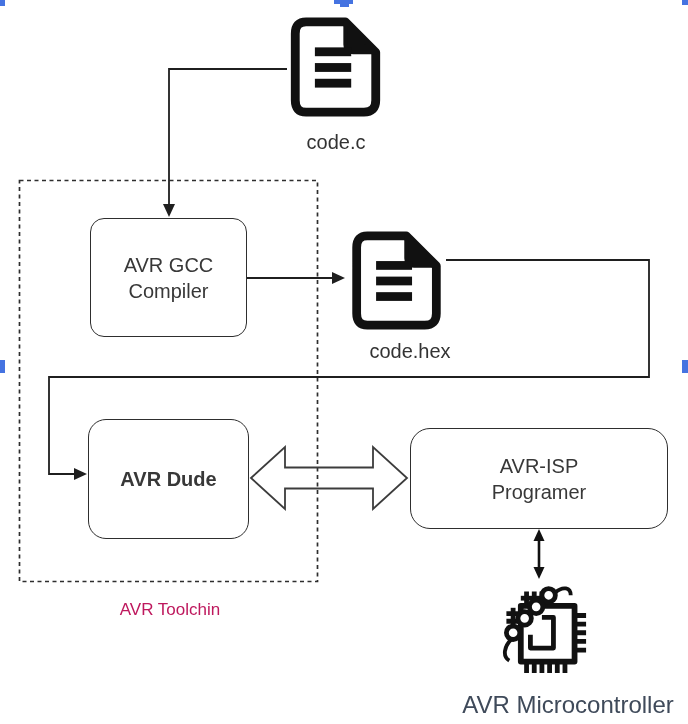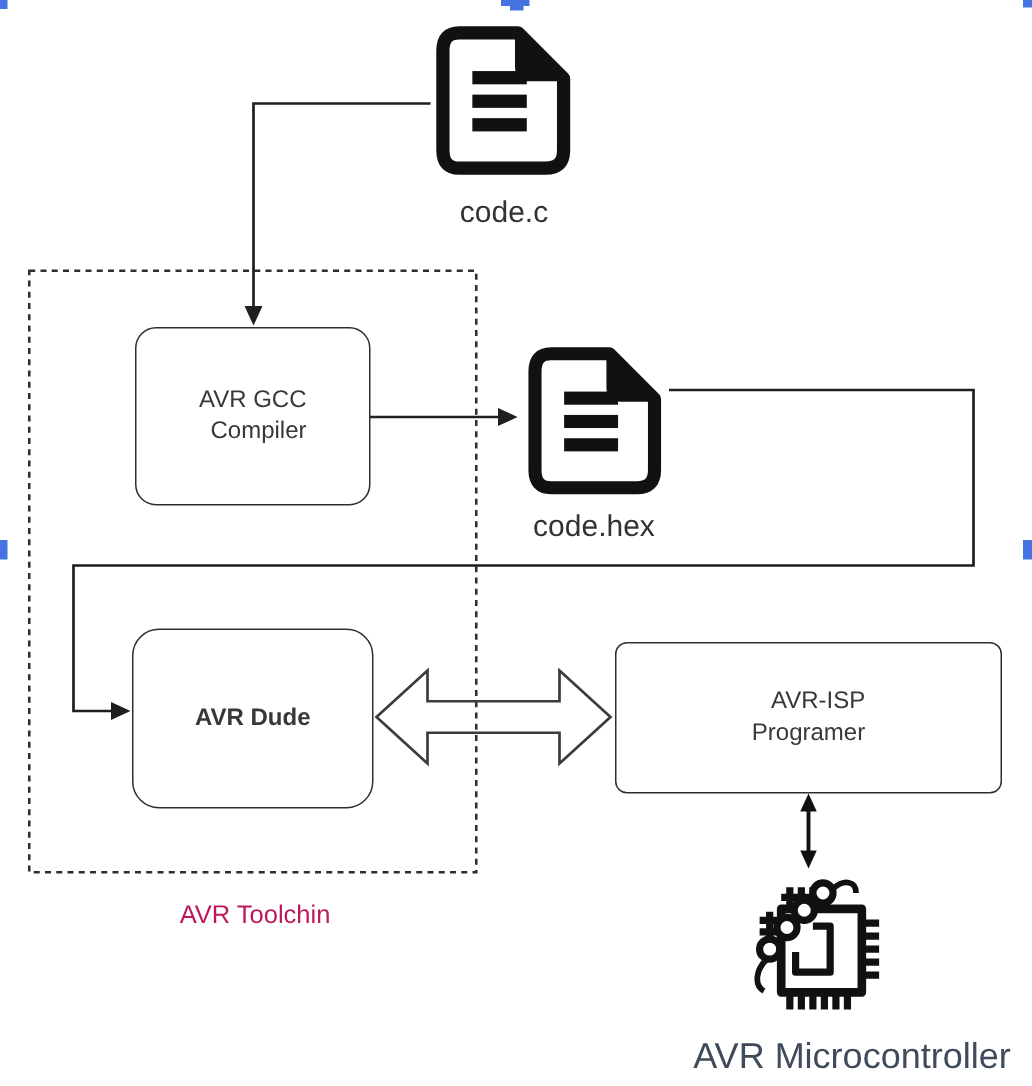--- a/index.html
+++ b/index.html
@@ -10,26 +10,26 @@
   .artifact{position:absolute;background:#4573e1;}
   .icon-wrap{position:absolute;}
   .file-label{
     position:absolute;text-align:center;font-size:20px;color:#333333;
   }
   .node-box{
     position:absolute;border:1.7px solid #2e2e2e;background:#ffffff;
     display:flex;align-items:center;justify-content:center;
   }
   .node-label{
-    text-align:right;font-size:16px;color:#383838;line-height:1.3;
+    text-align:center;font-size:20px;color:#383838;line-height:1.3;
     white-space:pre-line;
   }
   #compiler-box{left:90px;top:218px;width:155px;height:117px;border-radius:14px;}
   #avr-dude-box{left:88px;top:419px;width:159px;height:118px;border-radius:18px;font-weight:bold;}
-  #programmer-box{left:410px;top:428px;width:256px;height:99px;border-radius:8px;}
+  #programmer-box{left:410px;top:428px;width:256px;height:99px;border-radius:20px;}
   #toolchain-label{
     position:absolute;left:95px;top:600px;width:150px;text-align:center;
     font-size:17px;color:#be185d;
   }
   #mcu-label{
     position:absolute;left:436px;top:691px;width:264px;text-align:center;
     font-size:24px;color:#3f4a5a;
   }
   svg{display:block;}
   #connector-layer{position:absolute;left:0;top:0;}
@@ -84,21 +84,21 @@
 
 <div class="icon-wrap" style="left:348px;top:229px;">
   <svg width="97" height="103" viewBox="0 0 96 106">
     <path d="M18 7 H58 L89 38 V87 Q89 99 77 99 H18 Q7 99 7 87 V19 Q7 7 18 7 Z" fill="#ffffff" stroke="#111" stroke-width="9" stroke-linejoin="round"></path>
     <path d="M58 7 L89 38 H66 Q58 38 58 30 Z" fill="#111" stroke="#111" stroke-width="4" stroke-linejoin="round"></path>
     <rect x="27" y="33" width="37" height="9" fill="#111"></rect>
     <rect x="27" y="49" width="37" height="9" fill="#111"></rect>
     <rect x="27" y="65" width="37" height="9" fill="#111"></rect>
   </svg>
 </div>
-<div class="file-label" style="left:346px;top:340px;width:100px;text-align:center;">code.hex</div>
+<div class="file-label" style="left:360px;top:340px;width:100px;text-align:center;">code.hex</div>
 
 <div class="node-box" id="avr-dude-box">
   <div class="node-label">AVR Dude</div>
 </div>
 
 <div class="node-box" id="programmer-box">
   <div class="node-label">AVR-ISP
 Programer</div>
 </div>
 

